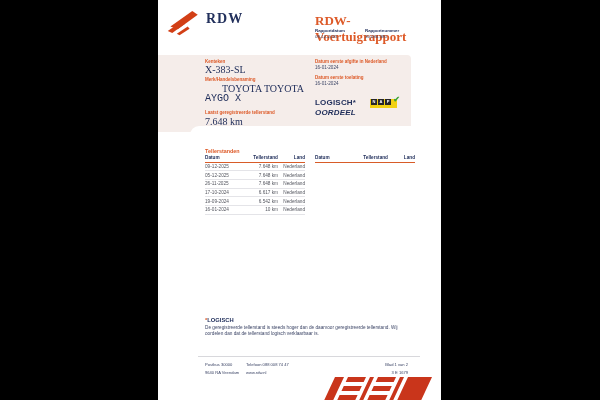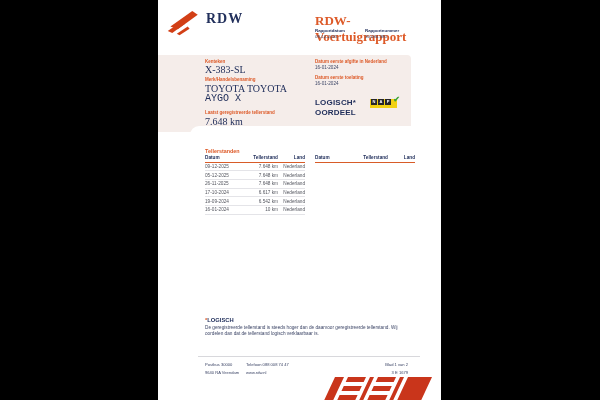--- a/index.html
+++ b/index.html
@@ -75,34 +75,34 @@
     <div class="abs meta-lbl" style="left:207px;top:28px;">Rapportnummer</div>
     <div class="abs meta-val" style="left:207px;top:34px;">30.084.380</div>
 
     <div class="band">
       <div class="band-notch"></div>
 
       <div class="abs fld-lbl" style="left:47px;top:4px;">Kenteken</div>
       <div class="abs fld-val" style="left:47px;top:9px;">X-383-SL</div>
 
       <div class="abs fld-lbl" style="left:47px;top:22px;">Merk/Handelsbenaming</div>
-      <div class="abs fld-val" style="left:47px;top:28px;">TOYOTA TOYOTA</div>
+      <div class="abs fld-val" style="left:64px;top:28px;">TOYOTA TOYOTA</div>
       <div class="abs fld-val" style="left:47px;top:38px;font-family:Liberation Mono, monospace;">AYGO X</div>
 
       <div class="abs fld-lbl" style="left:47px;top:55px;">Laatst geregistreerde tellerstand</div>
       <div class="abs fld-val" style="left:47px;top:61px;">7.648 km</div>
 
       <div class="abs fld-lbl" style="left:157px;top:4px;">Datum eerste afgifte in Nederland</div>
       <div class="abs fld-val-sm" style="left:157px;top:9.5px;">16-01-2024</div>
 
       <div class="abs fld-lbl" style="left:157px;top:20px;">Datum eerste toelating</div>
       <div class="abs fld-val-sm" style="left:157px;top:25.5px;">16-01-2024</div>
 
       <div class="abs oordeel" style="left:157px;top:43px;">LOGISCH*</div>
-      <div class="abs oordeel" style="left:157px;top:53px;">OORDEEL</div>
+      <div class="abs oordeel" style="left:157px;top:53px;font-style:italic;">OORDEEL</div>
 
       <div class="nap" style="left:212px;top:44px;">
         <div class="nap-sq" style="left:1px;">N</div>
         <div class="nap-sq" style="left:8px;">A</div>
         <div class="nap-sq" style="left:15px;">P</div>
         <div class="nap-check">✔</div>
       </div>
     </div>
 
     <div class="abs tbl-title" style="left:47px;top:148px;">Tellerstanden</div>

